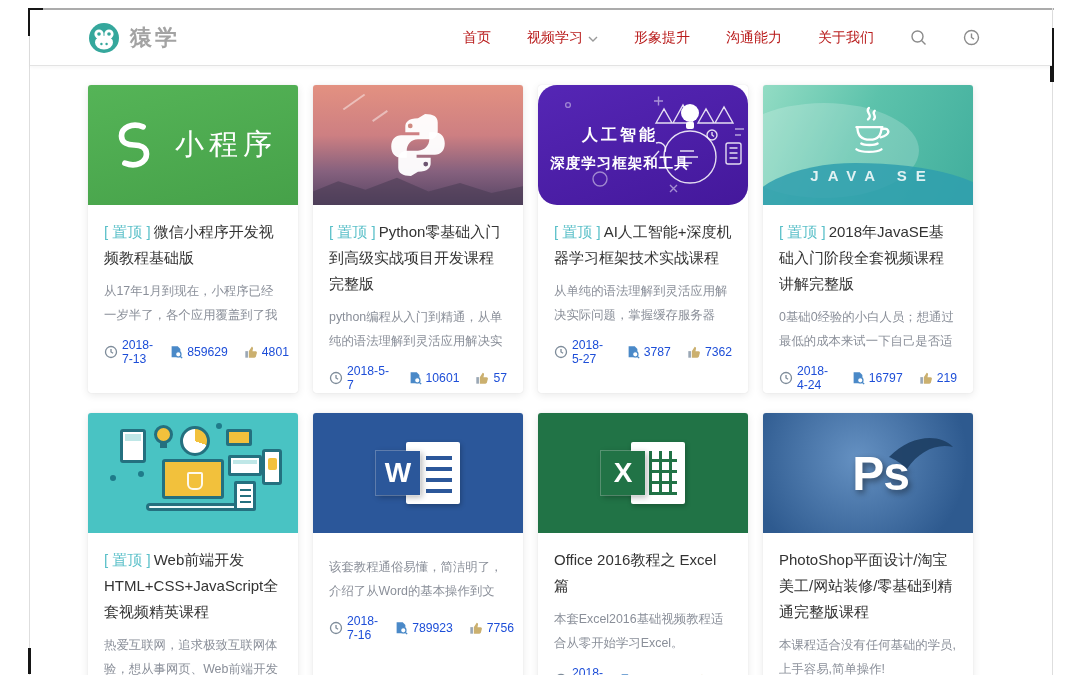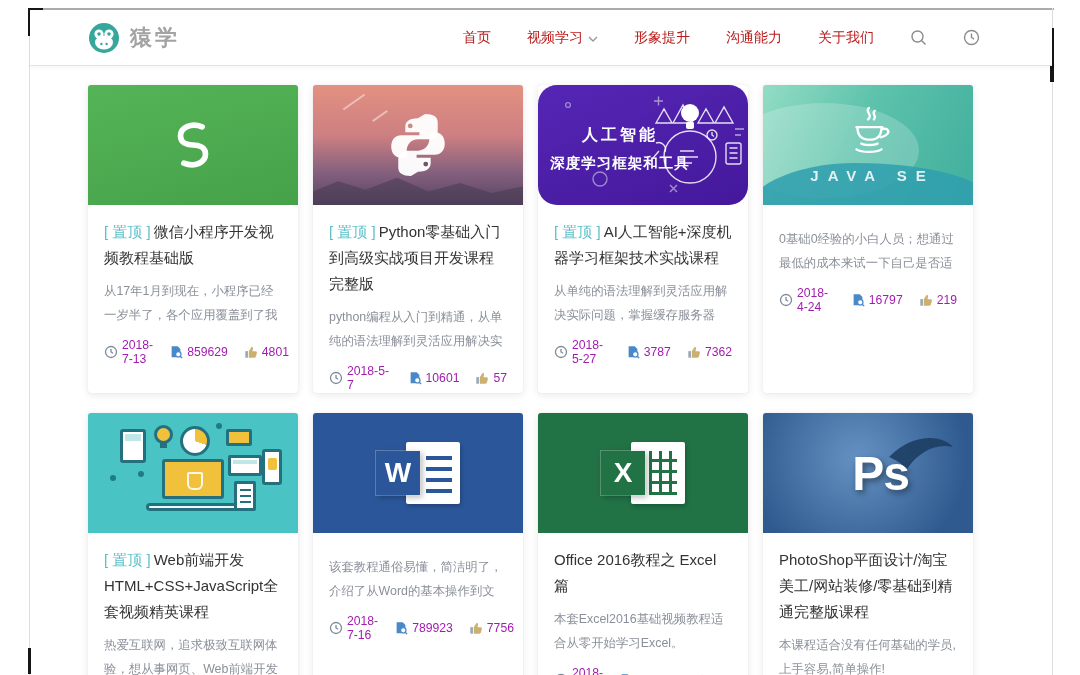--- a/index.html
+++ b/index.html
@@ -30,21 +30,21 @@
   
   .grid{position:absolute;left:88px;top:85px;display:grid;grid-template-columns:repeat(4,210px);gap:20px 15px;}
   .card{width:210px;background:#fff;border-radius:3px;
     box-shadow:0 0 1px rgba(0,0,0,.15),0 2px 8px rgba(0,0,0,.09);}
   .thumb{height:120px;border-radius:3px 3px 0 0;position:relative;overflow:hidden;
     display:flex;align-items:center;justify-content:center;cursor:pointer;}
   .card-body{padding:14px 16px 0;}
   .title{font-size:15px;font-weight:400;color:#333;line-height:26px;min-height:52px;cursor:pointer;}
   .badge{color:#5bc0c9;margin-right:3px;}
   .desc{margin-top:8px;font-size:12.4px;color:#8a8f99;line-height:24px;height:48px;overflow:hidden;}
-  .stats{margin-top:10px;height:30px;display:flex;align-items:center;gap:16px;font-size:12.2px;color:#a21caf;}
+  .stats{margin-top:10px;height:30px;display:flex;align-items:center;gap:16px;font-size:12.2px;color:#1d4ed8;}
   .stat{display:flex;align-items:center;gap:4px;}
   .stat svg{flex:0 0 auto;}
 
   
   .t1{background:linear-gradient(165deg,#55b457,#46a149);gap:16px;}
   .mp-label{color:#fff;font-size:29px;letter-spacing:5px;font-weight:300;}
 
   
   .t2{background:linear-gradient(180deg,#e39181 0%,#cd7f82 42%,#86617e 72%,#564463 100%);}
   .t2::after{content:"";position:absolute;left:0;right:0;bottom:0;height:34px;background:#473a52;opacity:.55;
@@ -168,20 +168,21 @@
   </nav>
 </header>
 
 <main class="grid">
 
   <article class="card">
     <div class="thumb t1">
       <svg width="50" height="50" viewBox="0 0 44 44">
         <path d="M30 6 C20 2 11 7 11 14 C11 20 17 22 22 22 C27 22 33 24 33 30 C33 37 24 42 14 38" fill="none" stroke="#fff" stroke-width="5" stroke-linecap="round"></path>
       </svg>
+      <span class="mp-label">小程序</span>
     </div>
     <div class="card-body">
       <h3 class="title"><span class="badge">[ 置顶 ]</span><span>微信小程序开发视频教程基础版</span></h3>
       <p class="desc">从17年1月到现在，小程序已经一岁半了，各个应用覆盖到了我们生活的方方面</p>
       <div class="stats">
         <span class="stat">
           <svg width="14" height="14" viewBox="0 0 16 16">
               <circle cx="8" cy="8" r="6.3" fill="none" stroke="#7e8c9a" stroke-width="1.5"></circle>
               <path d="M8 4.6 V8 L10.4 9.5" fill="none" stroke="#7e8c9a" stroke-width="1.5"></path>
             </svg>
@@ -314,20 +315,21 @@
             <path d="M19 22 c0 8 4 13 13 13 s12 -5 12 -13"></path>
             <path d="M45 24 c6 -1.5 8 3 4 6 c-2 1.5 -4 2 -6 2.5"></path>
             <path d="M23 39 c3 2 14 2 17 0"></path>
             <path d="M18 45 c5 3.5 21 3.5 26 0"></path>
           </g>
         </svg>
         <span class="java-label">JAVA SE</span>
       </div>
     </div>
     <div class="card-body">
+      <h3 class="title"><span class="badge">[ 置顶 ]</span><span>2018年JavaSE基础入门阶段全套视频课程讲解完整版</span></h3>
       <p class="desc">0基础0经验的小白人员；想通过最低的成本来试一下自己是否适合做Java编程相关</p>
       <div class="stats">
         <span class="stat">
           <svg width="14" height="14" viewBox="0 0 16 16">
               <circle cx="8" cy="8" r="6.3" fill="none" stroke="#7e8c9a" stroke-width="1.5"></circle>
               <path d="M8 4.6 V8 L10.4 9.5" fill="none" stroke="#7e8c9a" stroke-width="1.5"></path>
             </svg>
           <span>2018-4-24</span>
         </span>
         <span class="stat">

